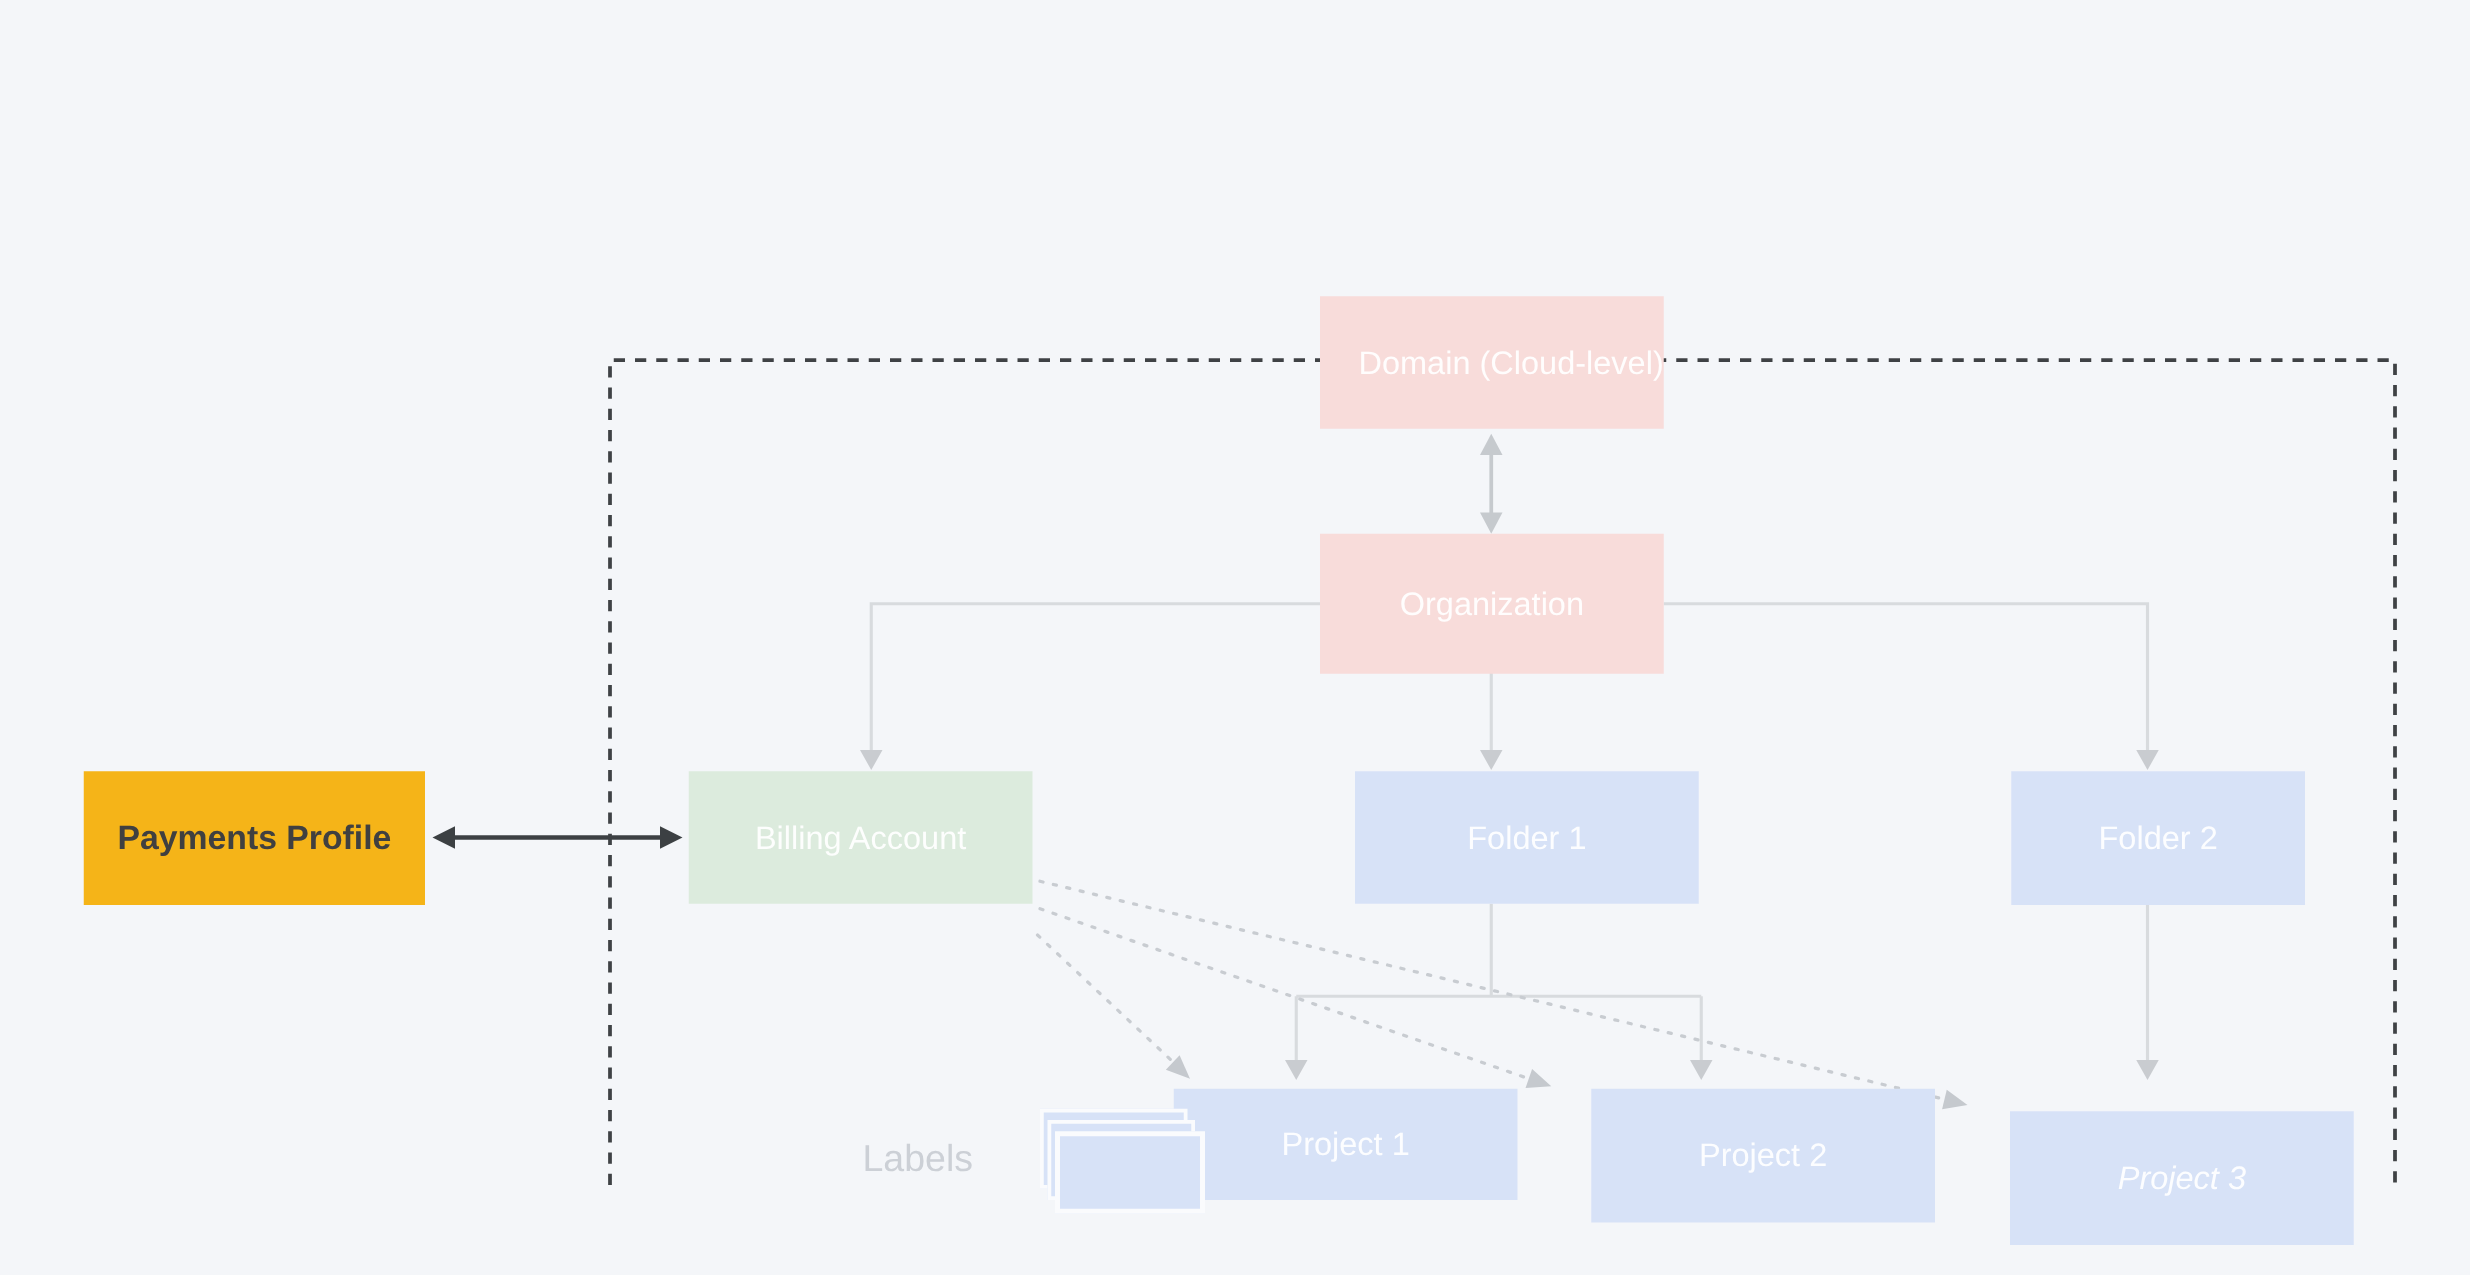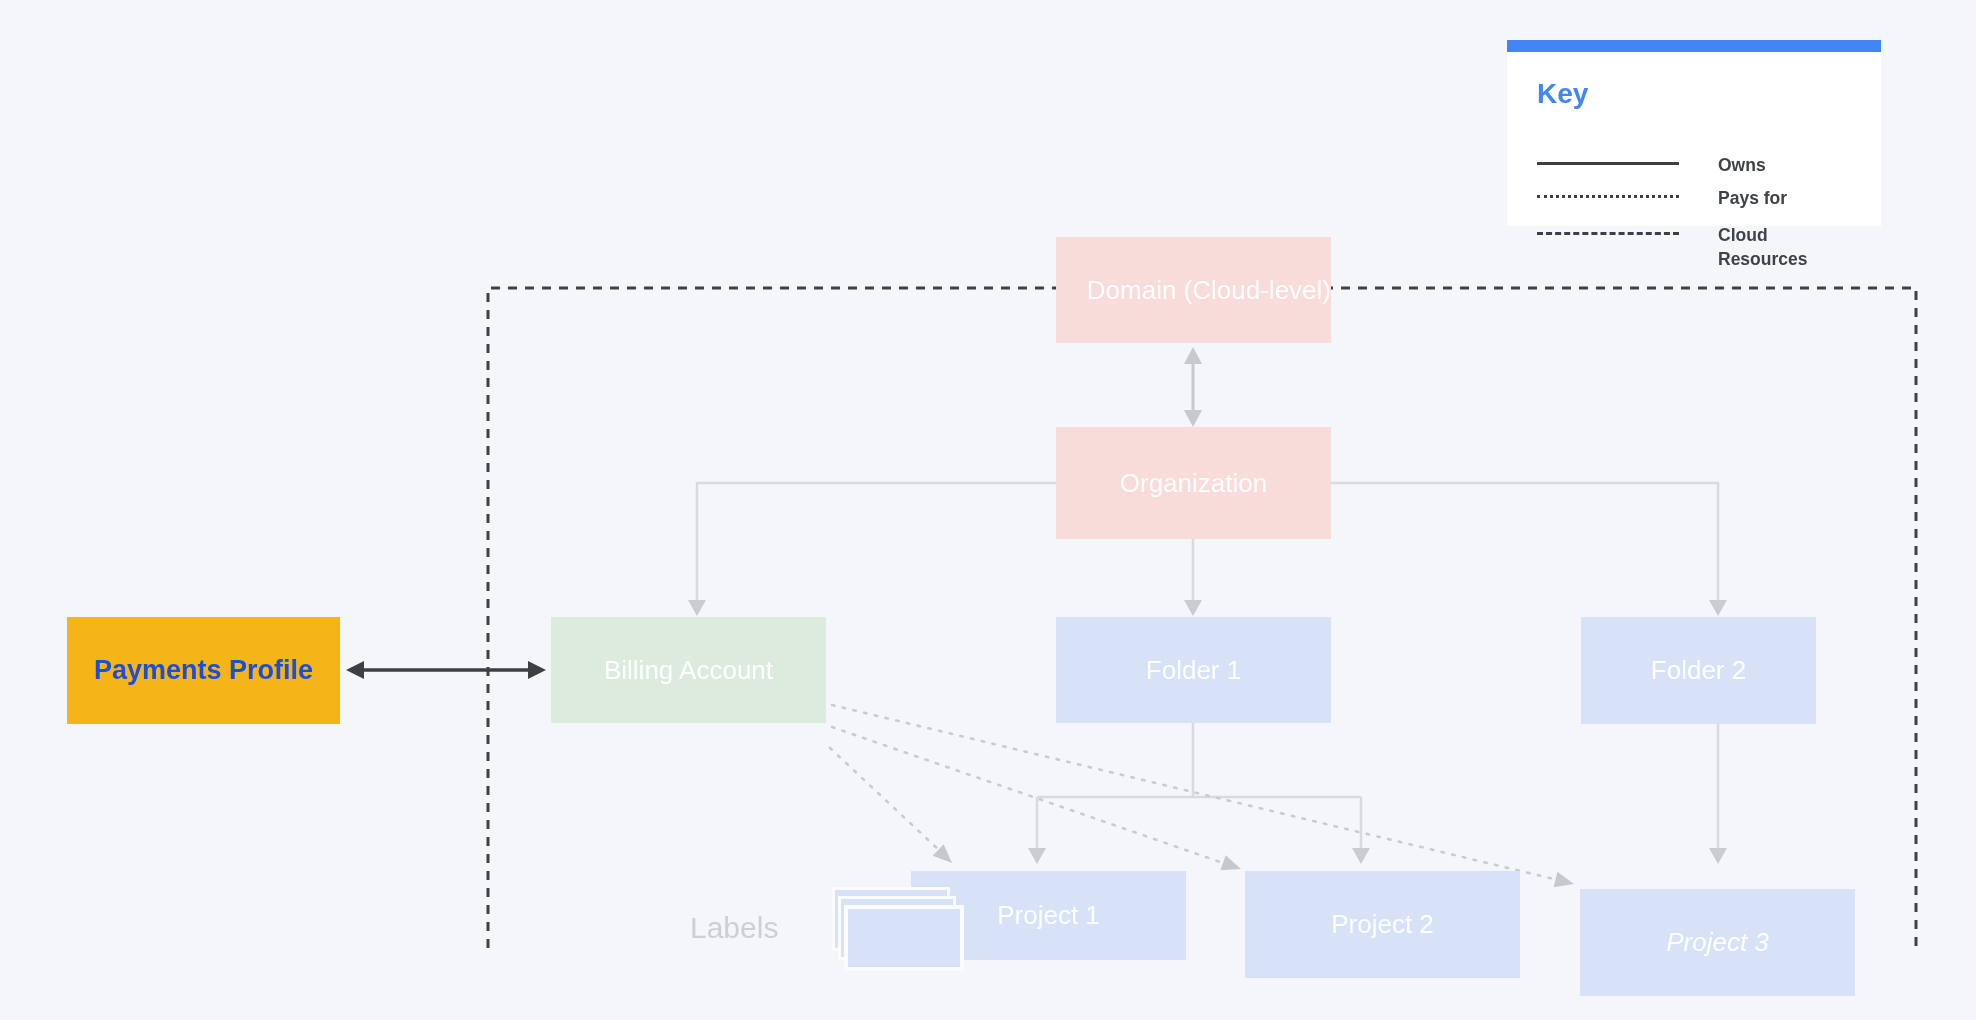--- a/index.html
+++ b/index.html
@@ -23,22 +23,22 @@
   svg.wires{position:absolute;left:0;top:0;z-index:1;}
   
   .node{
     position:absolute;z-index:2;
     display:flex;align-items:center;justify-content:center;
     font-size:26px;color:rgba(255,255,255,.93);
     text-align:center;
   }
   .node--pink{background:#f8dcda;}
   .node--green{background:#dcebdd;}
-  .node--blue{background:#d7e2f7;}
-  .node--yellow{background:#f5b418;color:#1d4ed8;font-weight:700;font-size:27px;}
+  .node--blue{background:#d7e2f7;margin-left:28px;}
+  .node--yellow{background:#f5b418;color:#404040;font-weight:700;font-size:27px;}
   #n-domain      {left:1056px;top:237px;width:275px;height:106px;justify-content:flex-end;}
   #n-organization{left:1056px;top:427px;width:275px;height:112px;}
   #n-payments    {left:67px;  top:617px;width:273px;height:107px;}
   #n-billing     {left:551px; top:617px;width:275px;height:106px;}
   #n-folder1     {left:1056px;top:617px;width:275px;height:106px;}
   #n-folder2     {left:1581px;top:617px;width:235px;height:107px;}
   #n-project1    {left:911px; top:871px;width:275px;height:89px;}
   #n-project2    {left:1245px;top:871px;width:275px;height:107px;}
   #n-project3    {left:1580px;top:889px;width:275px;height:107px;font-style:italic;}
   
@@ -160,31 +160,14 @@
     <span>Project 3</span>
   </div>
 
   <div class="labels-caption">Labels</div>
   <div class="labels-stack">
     <div class="card c1"></div>
     <div class="card c2"></div>
     <div class="card c3"></div>
   </div>
 
-  <div class="key-box">
-    <div class="topbar"></div>
-    <div class="key-title">Key</div>
-
-    <div class="key-row" id="key-row-0">
-      <div class="sample solid"></div>
-      <div class="lbl">Owns</div>
-    </div>
-    <div class="key-row" id="key-row-1">
-      <div class="sample dotted"></div>
-      <div class="lbl">Pays for</div>
-    </div>
-    <div class="key-row" id="key-row-2">
-      <div class="sample dashed"></div>
-      <div class="lbl">Cloud Resources</div>
-    </div>
-  </div>
 
 </div>
 
 </body></html>

